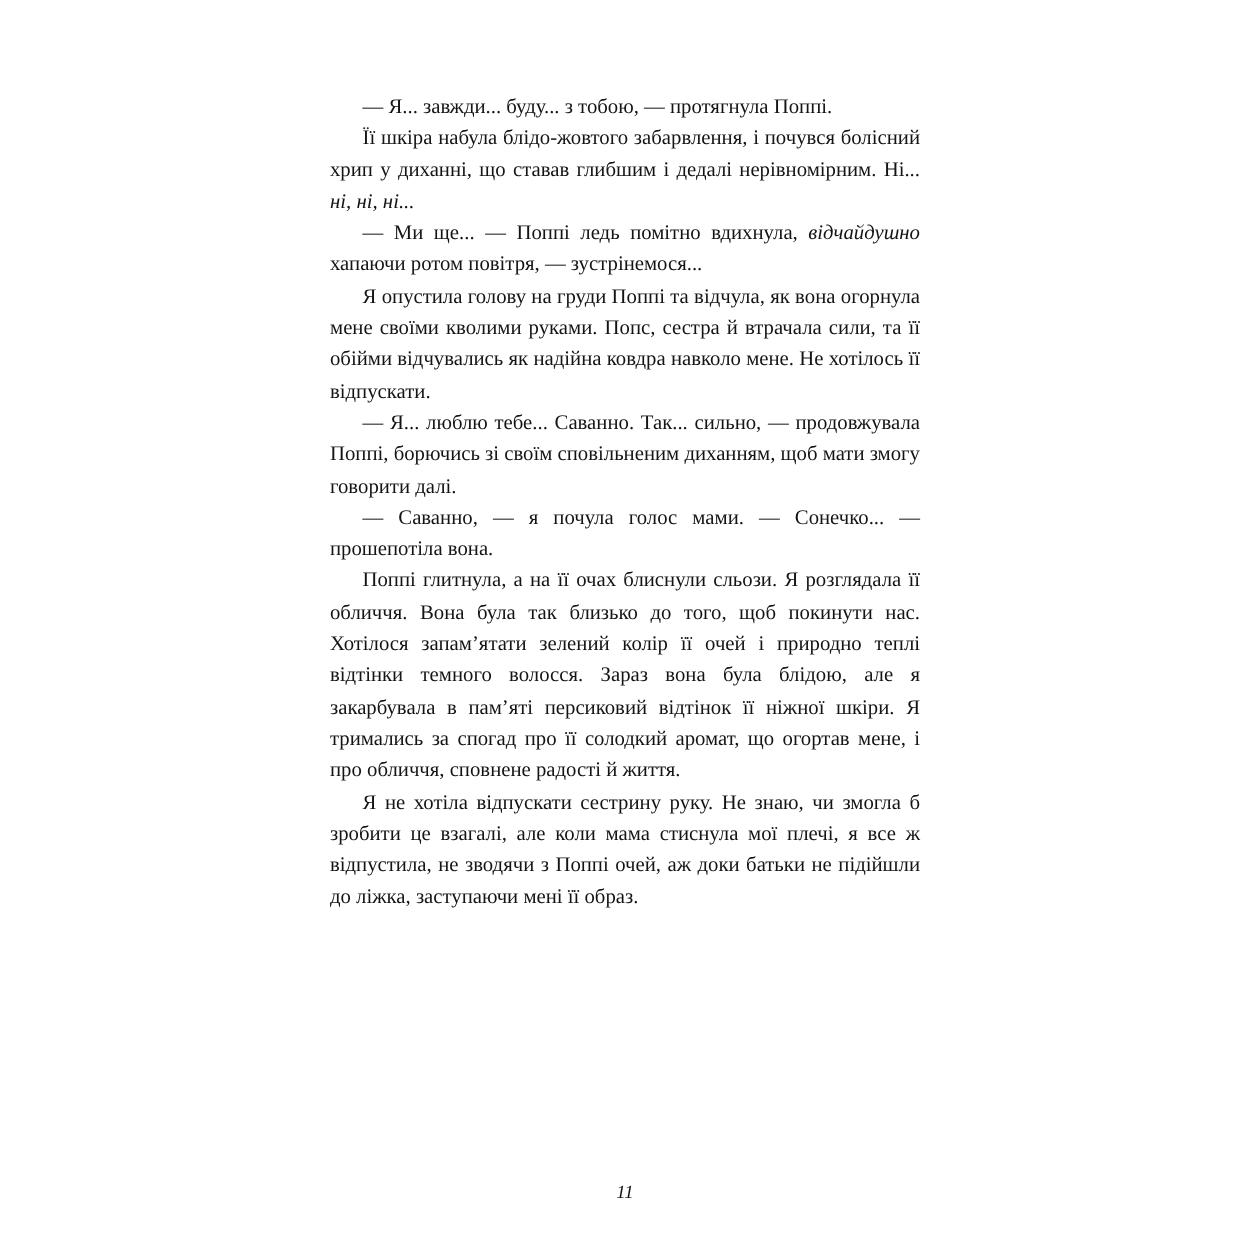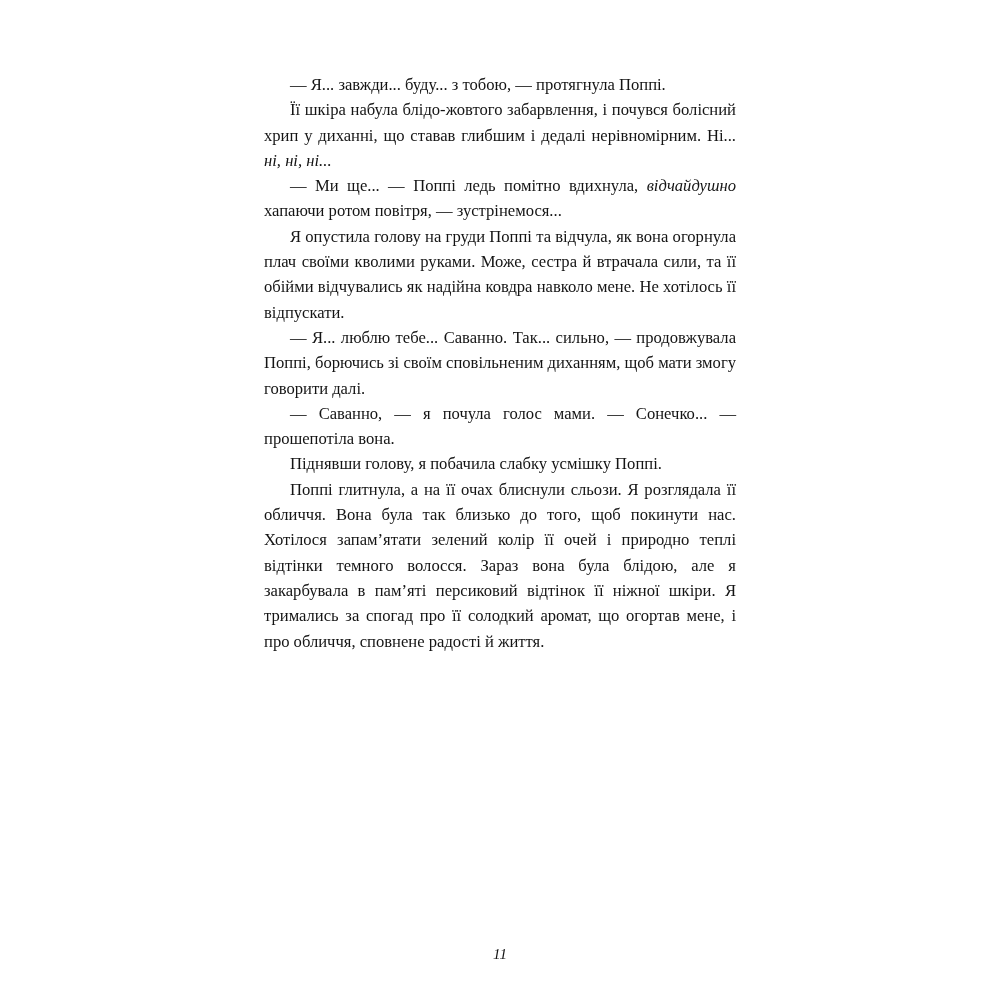--- a/index.html
+++ b/index.html
@@ -53,20 +53,20 @@
   }
 </style>
 </head>
 <body>
 
 <div class="page">
   <div class="text-column" id="body-text">
       <p class="para indent"><span>— Я... завжди... буду... з тобою, — протягнула Поппі.</span></p>
       <p class="para indent"><span>Її шкіра набула блідо-жовтого забарвлення, і почувся болісний хрип у диханні, що ставав глибшим і дедалі нерівномірним. Ні... </span><em>ні, ні, ні...</em></p>
       <p class="para indent"><span>— Ми ще... — Поппі ледь помітно вдихнула, </span><em>відчайдушно</em><span> хапаючи ротом повітря, — зустрінемося...</span></p>
-      <p class="para indent"><span>Я опустила голову на груди Поппі та відчула, як вона огорнула плач своїми кволими руками. Може, сестра й втрачала сили, та її обійми відчувались як надійна ковдра навколо мене. Не хотілось її відпускати.</span></p>
+      <p class="para indent"><span>Я опустила голову на груди Поппі та відчула, як вона огорнула мене своїми кволими руками. Попс, сестра й втрачала сили, та її обійми відчувались як надійна ковдра навколо мене. Не хотілось її відпускати.</span></p>
       <p class="para indent"><span>— Я... люблю тебе... Саванно. Так... сильно, — продовжувала Поппі, борючись зі своїм сповільненим диханням, щоб мати змогу говорити далі.</span></p>
       <p class="para indent"><span>— Саванно, — я почула голос мами. — Сонечко... — прошепотіла вона.</span></p>
-      <p class="para indent"><span>Піднявши голову, я побачила слабку усмішку Поппі.</span></p>
       <p class="para indent"><span>Поппі глитнула, а на її очах блиснули сльози. Я розглядала її обличчя. Вона була так близько до того, щоб покинути нас. Хотілося запам’ятати зелений колір її очей і природно теплі відтінки темного волосся. Зараз вона була блідою, але я закарбувала в пам’яті персиковий відтінок її ніжної шкіри. Я тримались за спогад про її солодкий аромат, що огортав мене, і про обличчя, сповнене радості й життя.</span></p>
+      <p class="para indent"><span>Я не хотіла відпускати сестрину руку. Не знаю, чи змогла б зробити це взагалі, але коли мама стиснула мої плечі, я все ж відпустила, не зводячи з Поппі очей, аж доки батьки не підійшли до ліжка, заступаючи мені її образ.</span></p>
     </div>
   <div class="folio">11</div>
 </div>
 
 </body></html>

